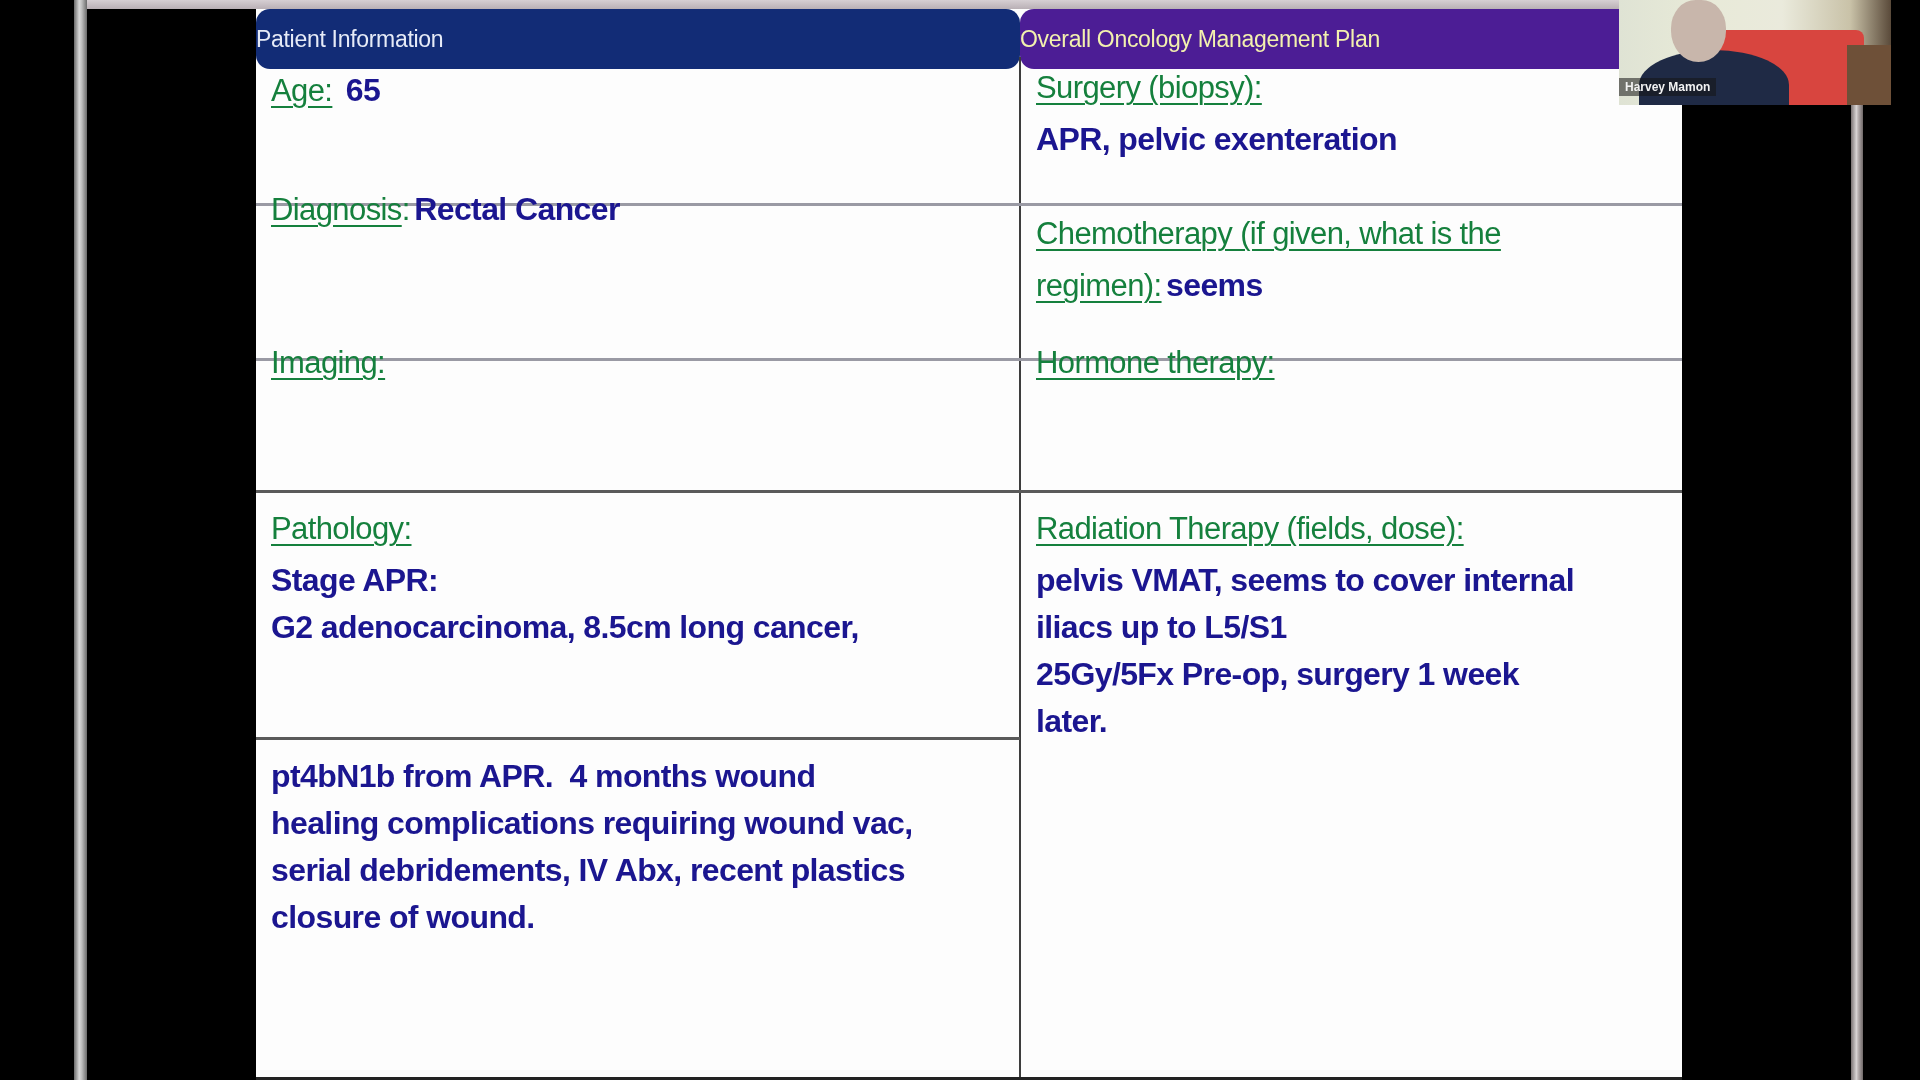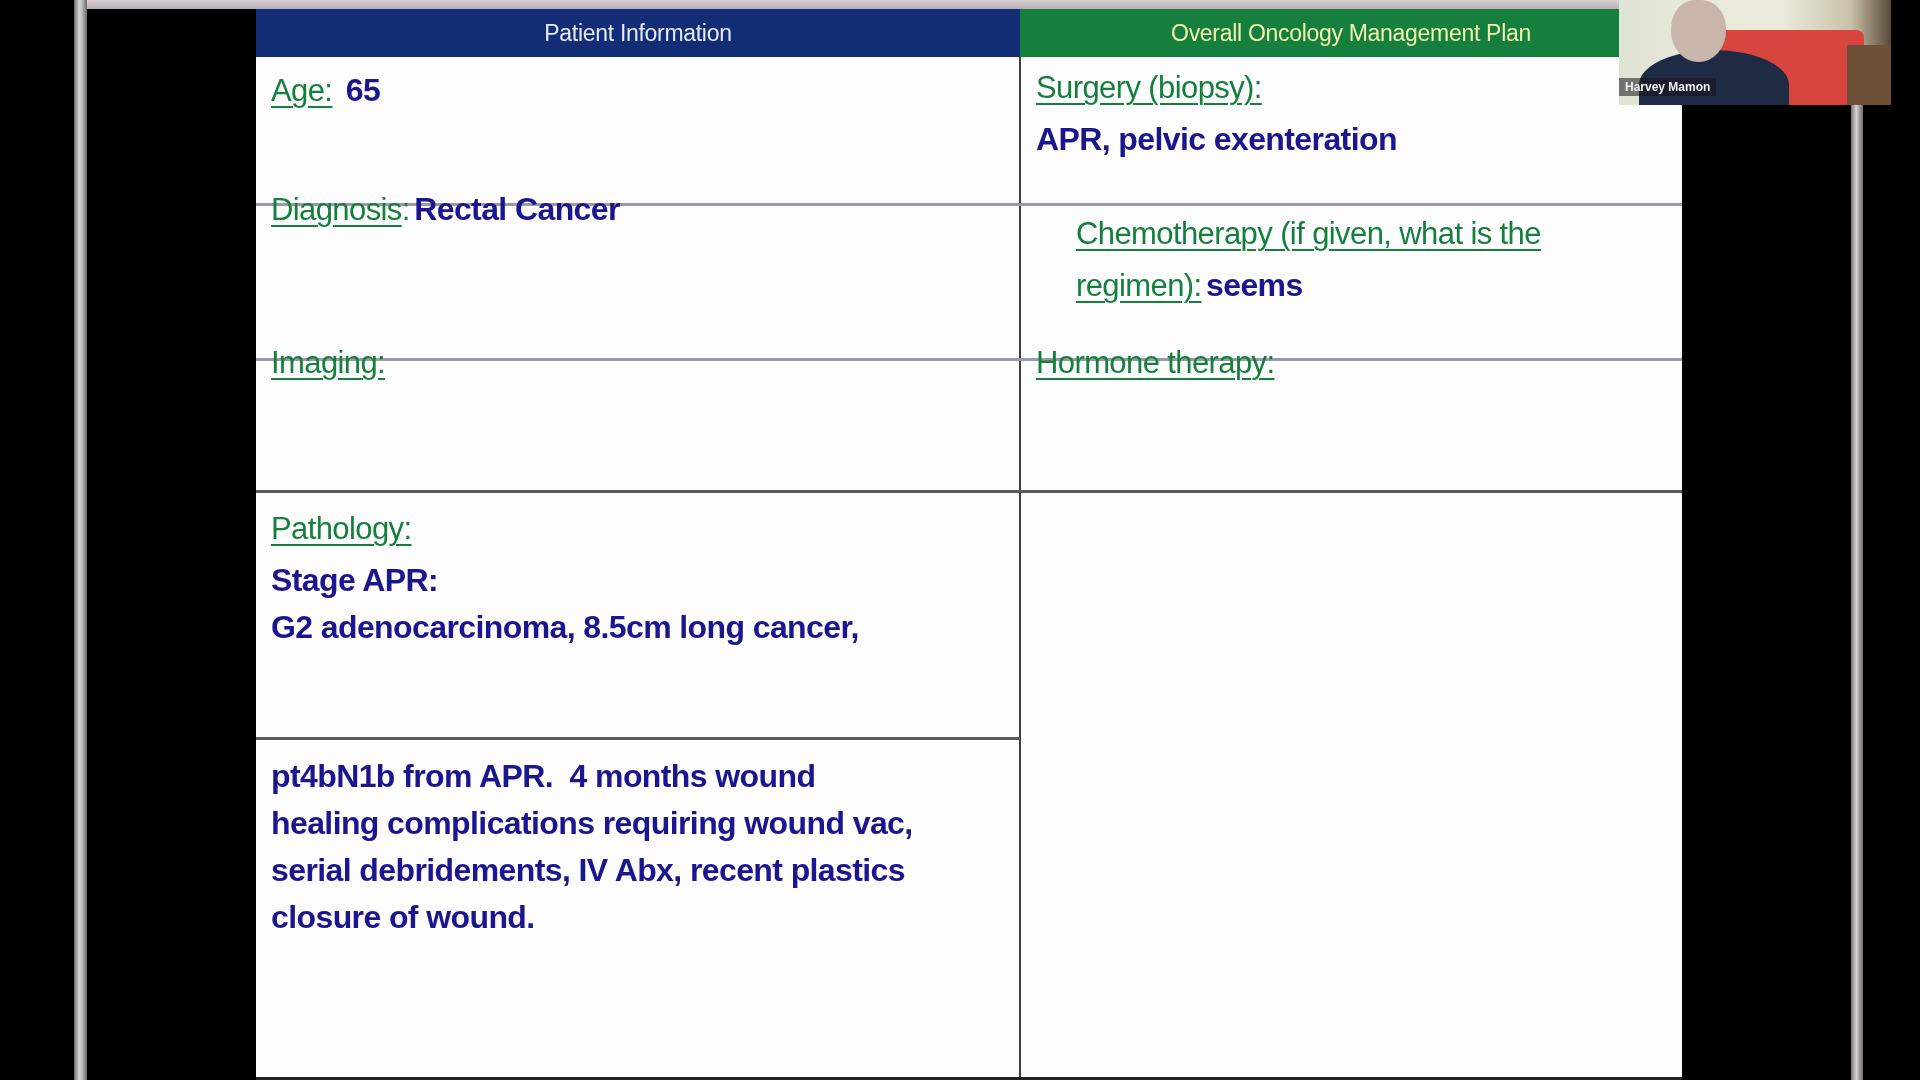--- a/index.html
+++ b/index.html
@@ -8,24 +8,24 @@
 
   .top-strip { position: absolute; left: 75px; top: 0; width: 1545px; height: 9px;
     background: linear-gradient(to bottom, #d6cfd3, #b9b0b5); }
   .left-rail { position: absolute; left: 74px; top: 0; width: 13px; height: 1080px;
     background: linear-gradient(to right, #6a6a6a, #d8d8d8 40%, #bdbdbd 60%, #6a6a6a); }
   .right-rail { position: absolute; left: 1851px; top: 105px; width: 12px; height: 975px;
     background: linear-gradient(to right, #7a7272, #d9d4d4 45%, #b8b0b0 60%, #6f6868); }
 
   .slide { position: absolute; left: 256px; top: 9px; width: 1426px; height: 1071px; background: #fdfdfd; }
 
-  .hdr { position: absolute; top: 0; height: 48px; display: flex; align-items: center; justify-content: center;
-    font-size: 23px; letter-spacing: -0.3px; }
+  .hdr { position: absolute; top: 0; height: 60px; display: flex; align-items: center; 
+    font-size: 23px; letter-spacing: -0.3px; border-radius: 14px; }
   .hdr-left { left: 0; width: 764px; background: #122c76; color: #e6ebf7; }
-  .hdr-right { left: 764px; width: 662px; background: #15803d; color: #f3f1ae; }
+  .hdr-right { left: 764px; width: 662px; background: #4c1d95; color: #f3f1ae; }
 
   .col-divider { position: absolute; left: 763px; top: 48px; width: 2px; height: 1023px; background: #3d3d3d; }
   .hline { position: absolute; height: 3px; background: #9a9aa4; }
 
   .cell { position: absolute; padding: 0 15px; }
   .cell.left { left: 0; width: 763px; }
   .cell.right { left: 765px; width: 660px; }
 
   .label { color: #15803d; font-size: 31px; text-decoration: underline; text-decoration-thickness: 2px;
     text-underline-offset: 5px; letter-spacing: -0.6px; }
@@ -95,32 +95,39 @@
     <div class="line value">healing complications requiring wound vac,</div>
     <div class="line value">serial debridements, IV Abx, recent plastics</div>
     <div class="line value">closure of wound.</div>
   </div>
 
   <div class="cell right" style="top:55px;">
     <div class="line"><span class="label">Surgery (biopsy):</span></div>
     <div class="line value">APR, pelvic exenteration</div>
   </div>
 
-  <div class="cell right" style="top:201px;margin-left:40px;">
+  <div class="cell right" style="top:201px;">
     <div class="line"><span class="label">Chemotherapy (if given, what is the</span></div>
     <div class="line">
       <span class="label">regimen):</span>
       <span class="value">seems</span>
     </div>
   </div>
 
   <div class="cell right" style="top:330px;">
     <div class="line"><span class="label">Hormone therapy:</span></div>
   </div>
 
+  <div class="cell right" style="top:496px;">
+    <div class="line"><span class="label">Radiation Therapy (fields, dose):</span></div>
+    <div class="line value">pelvis VMAT, seems to cover internal</div>
+    <div class="line value">iliacs up to L5/S1</div>
+    <div class="line value">25Gy/5Fx Pre-op, surgery 1 week</div>
+    <div class="line value">later.</div>
+  </div>
 </div>
 
 <div class="video">
   <div class="sofa"></div>
   <div class="shelf"></div>
   <div class="person-body"></div>
   <div class="person-head"></div>
   <div class="name-tag">Harvey Mamon</div>
 </div>
 

